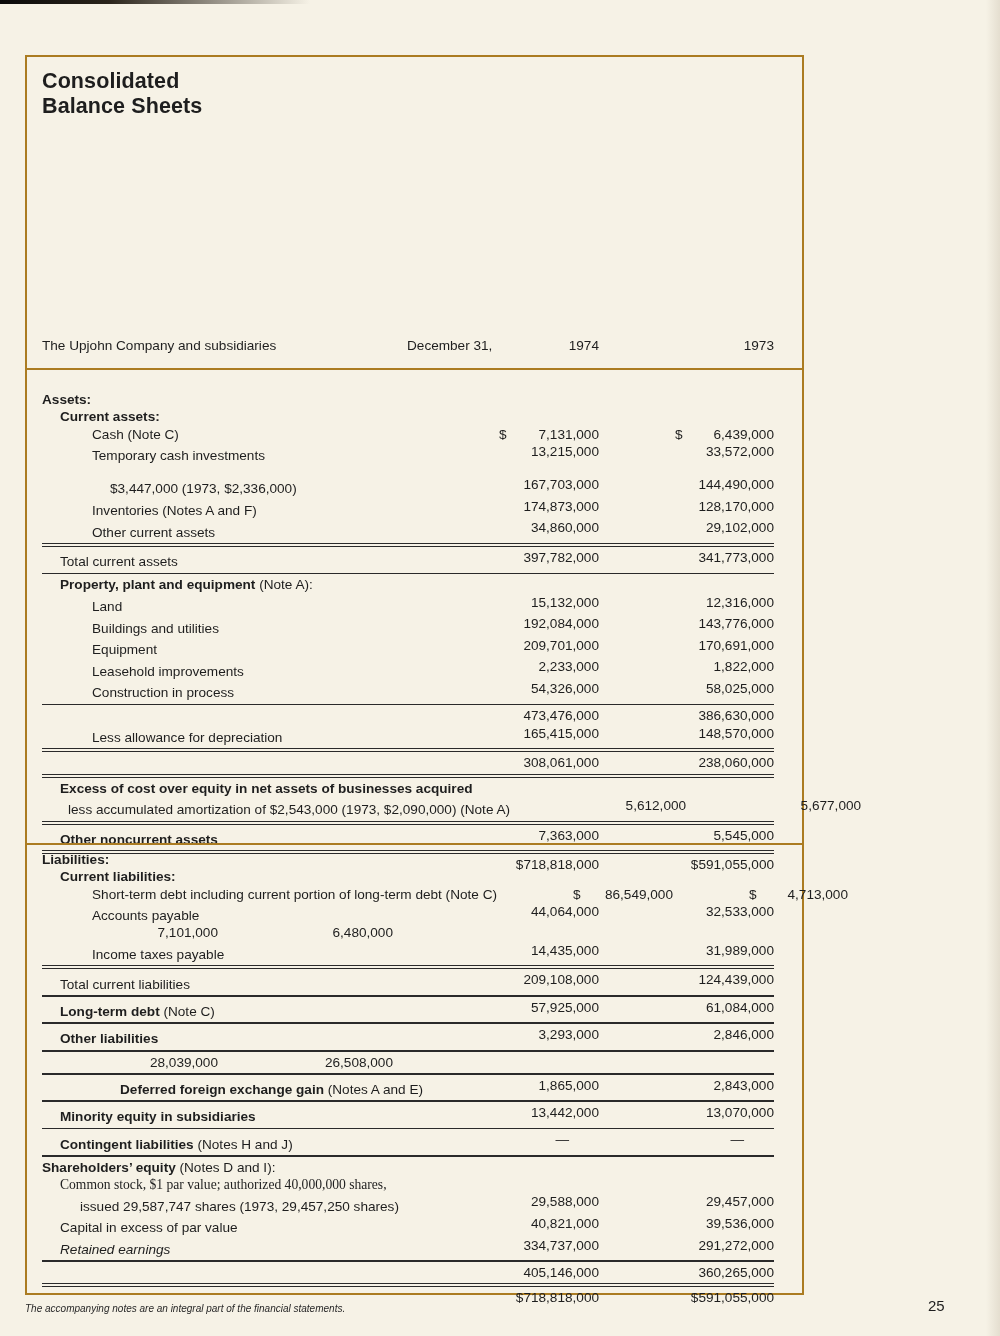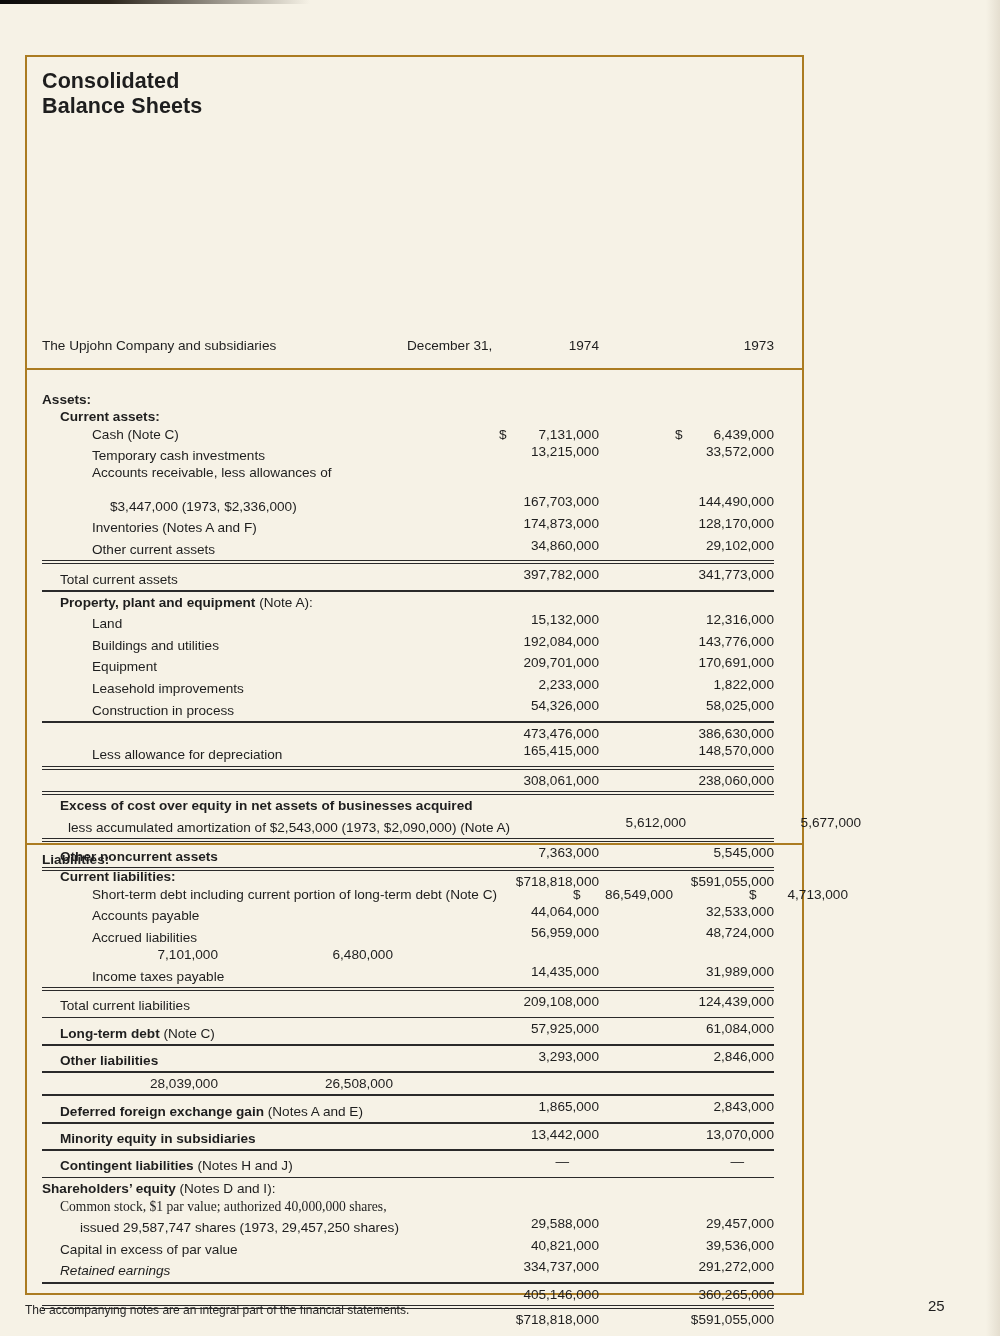--- a/index.html
+++ b/index.html
@@ -59,21 +59,21 @@
 
   .header-row .lbl { font-size: 13.6px; }
   .date-lbl { position: absolute; left: 365px; top: 0; }
 
   .rule { margin: 2px 0; }
   .rule.single { height: 1.8px; background: #2a2a2a; }
   .rule.double { height: 4px; border-top: 1.3px solid #2a2a2a; border-bottom: 1.3px solid #2a2a2a; }
 
   .footnote {
     position: absolute; left: 25px; top: 1303px;
-    font-size: 12px; color: #272727;
+    font-size: 10px; font-style: italic; color: #272727;
   }
   .page-num {
     position: absolute; left: 928px; top: 1297px;
     font-size: 15px;
   }
 </style>
 </head>
 <body>
 
 <div class="scan-streak"></div>
@@ -140,31 +140,20 @@
     <span class="cell c74">
           <span class="d"></span>
           <span class="v">13,215,000</span>
         </span>
     <span class="cell c73">
           <span class="d"></span>
           <span class="v">33,572,000</span>
         </span>
   </div>
       <div class="row">
-    <span class="lbl" style="padding-left: 50px;"><b class="lb"></b><span class="lr">Accounts receivable, less allowances of</span></span>
-    <span class="cell c74" style="visibility: hidden;">
-          <span class="d"></span>
-          <span class="v"></span>
-        </span>
-    <span class="cell c73" style="visibility: hidden;">
-          <span class="d"></span>
-          <span class="v"></span>
-        </span>
-  </div>
-      <div class="row">
     <span class="lbl" style="padding-left: 68px; margin-top: 16px;"><b class="lb"></b><span class="lr">$3,447,000 (1973, $2,336,000)</span></span>
     <span class="cell c74">
           <span class="d"></span>
           <span class="v">167,703,000</span>
         </span>
     <span class="cell c73">
           <span class="d"></span>
           <span class="v">144,490,000</span>
         </span>
   </div>
@@ -394,31 +383,20 @@
     <span class="cell c74">
           <span class="d"></span>
           <span class="v">44,064,000</span>
         </span>
     <span class="cell c73">
           <span class="d"></span>
           <span class="v">32,533,000</span>
         </span>
   </div>
       <div class="row">
-    <span class="lbl" style="padding-left: 50px;"><b class="lb"></b><span class="lr">Accrued liabilities</span></span>
-    <span class="cell c74">
-          <span class="d"></span>
-          <span class="v">56,959,000</span>
-        </span>
-    <span class="cell c73">
-          <span class="d"></span>
-          <span class="v">48,724,000</span>
-        </span>
-  </div>
-      <div class="row">
     <span class="cell c74">
           <span class="d"></span>
           <span class="v">7,101,000</span>
         </span>
     <span class="cell c73">
           <span class="d"></span>
           <span class="v">6,480,000</span>
         </span>
   </div>
       <div class="row">
@@ -474,21 +452,21 @@
           <span class="d"></span>
           <span class="v">28,039,000</span>
         </span>
     <span class="cell c73">
           <span class="d"></span>
           <span class="v">26,508,000</span>
         </span>
   </div>
       <div class="rule single"></div>
       <div class="row">
-    <span class="lbl" style="padding-left: 18px;"><b class="lb">Deferred foreign exchange gain</b><span class="lr"> (Notes A and E)</span></span>
+    <span class="lbl" style="padding-left: 18px; text-align: right;"><b class="lb">Deferred foreign exchange gain</b><span class="lr"> (Notes A and E)</span></span>
     <span class="cell c74">
           <span class="d"></span>
           <span class="v">1,865,000</span>
         </span>
     <span class="cell c73">
           <span class="d"></span>
           <span class="v">2,843,000</span>
         </span>
   </div>
       <div class="rule single"></div>

